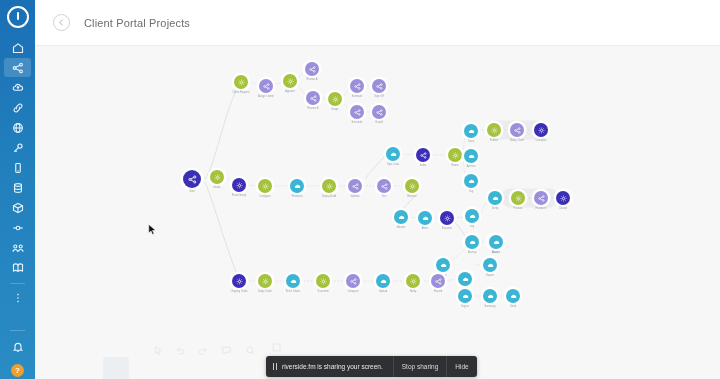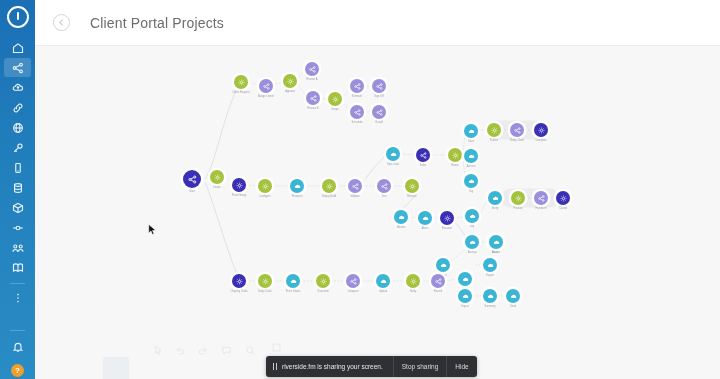--- a/index.html
+++ b/index.html
@@ -49,21 +49,21 @@
     background:#ffffff; border-bottom:1px solid #ededed;
     display:flex; align-items:center; padding-left:18px;
   }
   #back-btn {
     width:17px;height:17px;border-radius:50%;border:1px solid #d3d3d3;
     display:flex;align-items:center;justify-content:center;cursor:pointer;
     background:#fff; flex:none;
   }
   #back-btn svg{width:9px;height:9px;}
   #back-btn svg path{stroke:#9a9a9a;fill:none;stroke-width:1.4;}
-  #page-title { margin-left:20px; font-size:14px; color:#6d6d6d; letter-spacing:.15px; }
+  #page-title { margin-left:14px; font-size:11px; color:#6d6d6d; letter-spacing:.15px; }
 
   
   #canvas {
     position:absolute; left:35px; top:46px; right:0; bottom:0;
     background:#f7f7f8; overflow:hidden;
   }
   #graph { position:absolute; left:0; top:0; width:685px; height:333px; }
 
   .node { position:absolute; transform:translate(-50%,-50%); }
   .node .circ {

